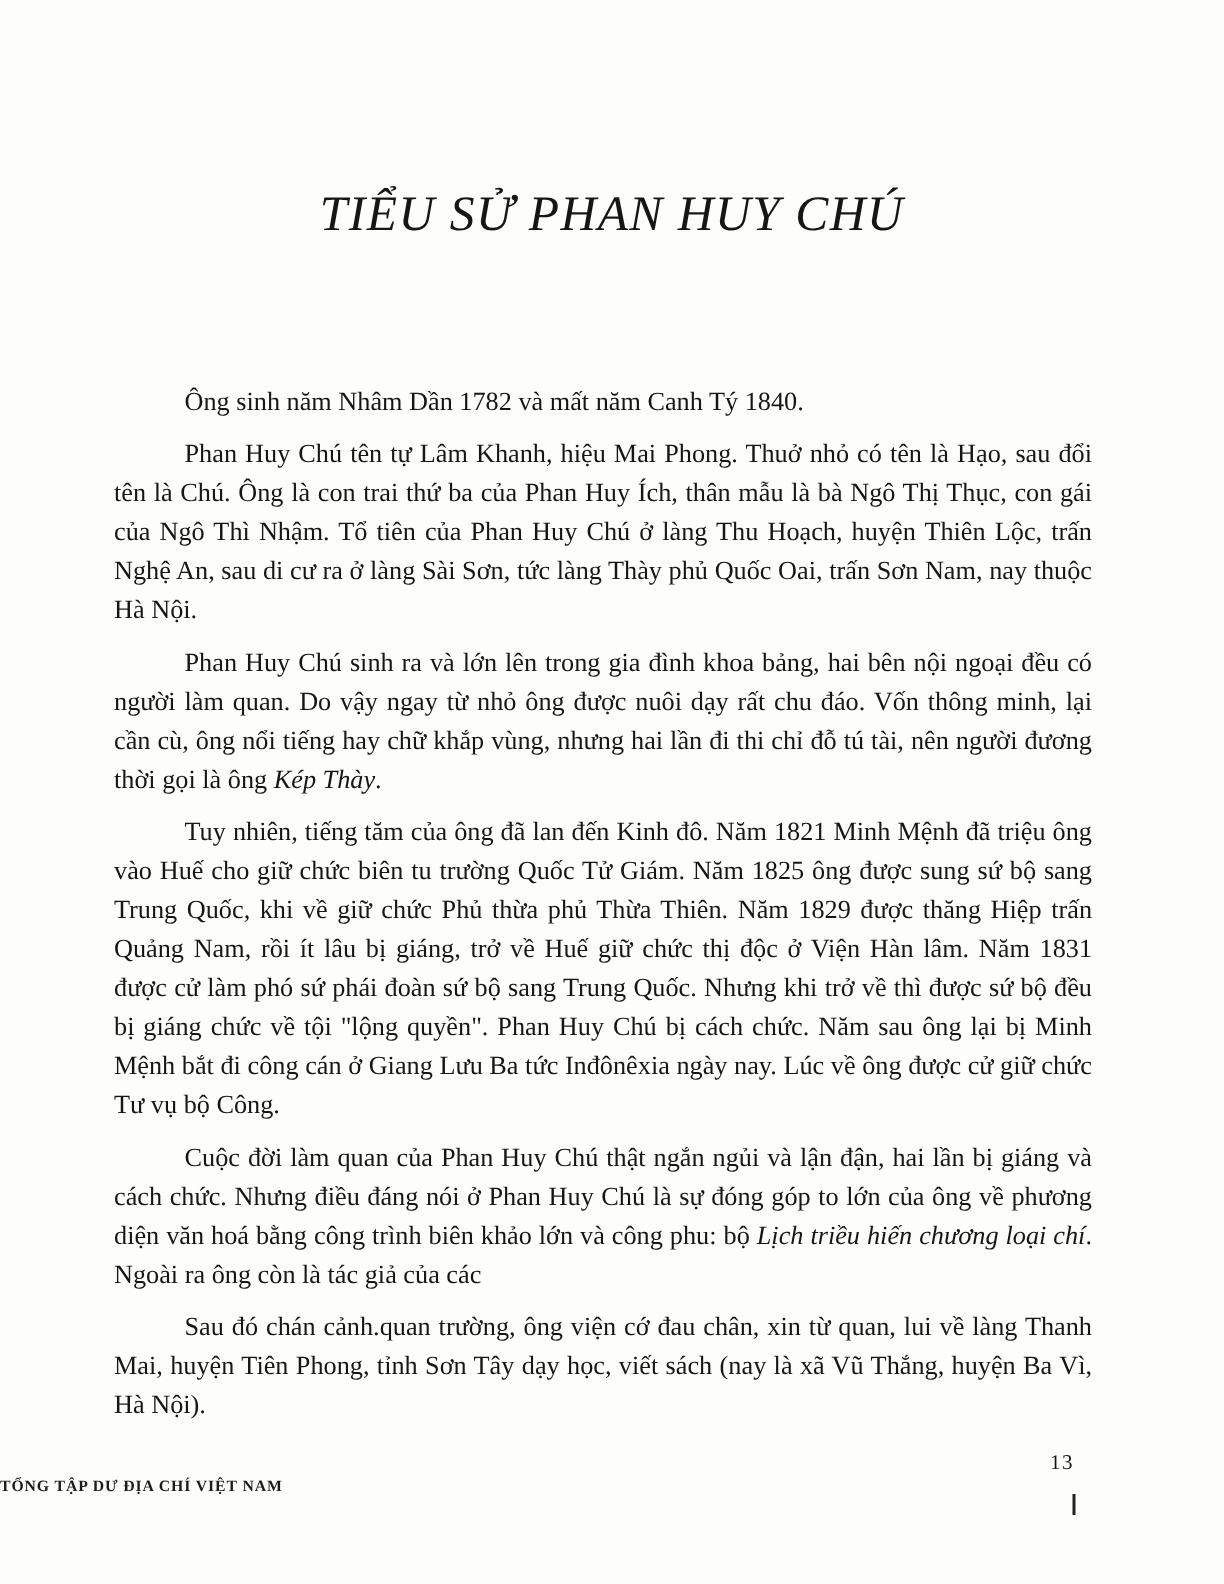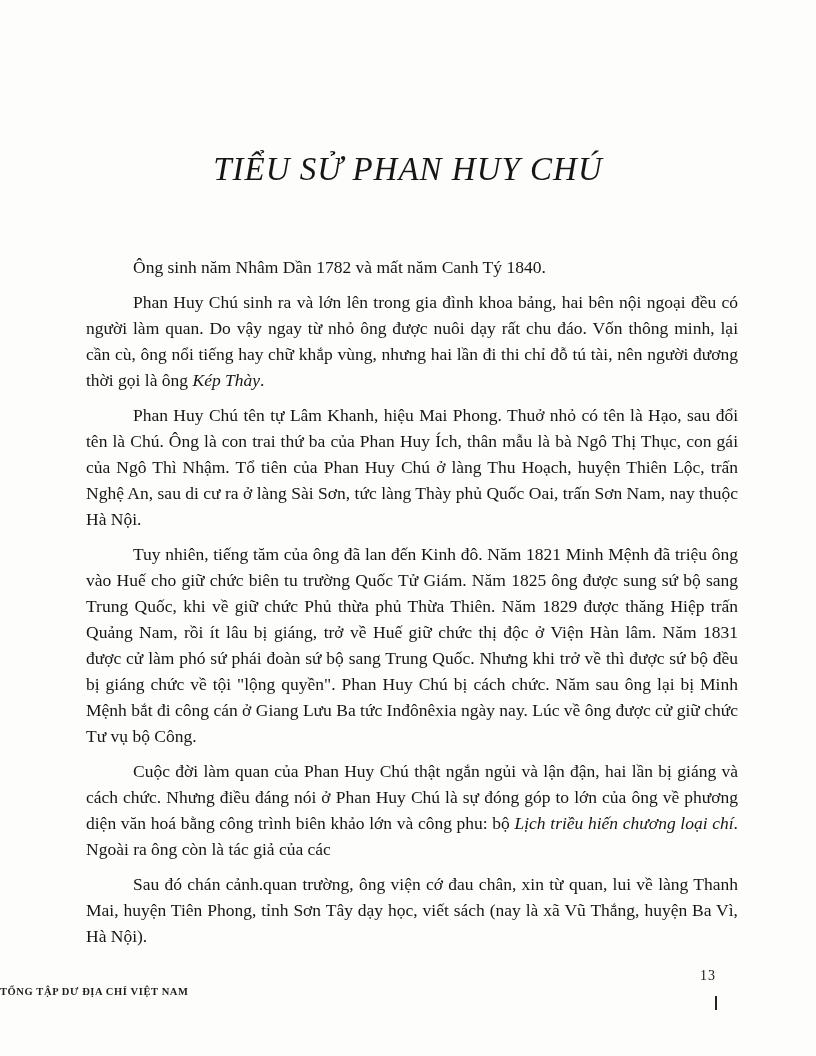--- a/index.html
+++ b/index.html
@@ -14,33 +14,33 @@
   }
   .page{
     position:relative;
     width:816px;height:1056px;
     background:var(--paper);
     color:var(--ink);
     overflow:hidden;
   }
   .title{
     position:absolute;
-    top:151px;left:0;right:0;
+    top:125px;left:0;right:0;
     margin:0;
     text-align:center;
     font-style:italic;
     font-weight:normal;
     font-size:33px;
     letter-spacing:1px;
     color:var(--ink);
   }
   .body-text{
     position:absolute;
     top:254px;
-    left:86px;
+    left:76px;
     width:652px;
     font-size:17.5px;
     line-height:26px;
     text-align:justify;
   }
   .body-text p{
     margin:0 0 9px 0;
     text-indent:47px;
   }
   .body-text em{
@@ -75,22 +75,22 @@
 </style>
 </head>
 <body>
 
 <div class="page">
 
   <h1 class="title">TIỂU SỬ PHAN HUY CHÚ</h1>
 
   <main class="body-text">
       <p><span>Ông sinh năm Nhâm Dần 1782 và mất năm Canh Tý 1840.</span></p>
+      <p><span>Phan Huy Chú tên tự Lâm Khanh, hiệu Mai Phong. Thuở nhỏ có tên là Hạo, sau đổi tên là Chú. Ông là con trai thứ ba của Phan Huy Ích, thân mẫu là bà Ngô Thị Thục, con gái của Ngô Thì Nhậm. Tổ tiên của Phan Huy Chú ở làng Thu Hoạch, huyện Thiên Lộc, trấn Nghệ An, sau di cư ra ở làng Sài Sơn, tức làng Thày phủ Quốc Oai, trấn Sơn Nam, nay thuộc Hà Nội.</span></p>
       <p><span>Phan Huy Chú sinh ra và lớn lên trong gia đình khoa bảng, hai bên nội ngoại đều có người làm quan. Do vậy ngay từ nhỏ ông được nuôi dạy rất chu đáo. Vốn thông minh, lại cần cù, ông nổi tiếng hay chữ khắp vùng, nhưng hai lần đi thi chỉ đỗ tú tài, nên người đương thời gọi là ông </span><em>Kép Thày</em><span>.</span></p>
-      <p><span>Phan Huy Chú tên tự Lâm Khanh, hiệu Mai Phong. Thuở nhỏ có tên là Hạo, sau đổi tên là Chú. Ông là con trai thứ ba của Phan Huy Ích, thân mẫu là bà Ngô Thị Thục, con gái của Ngô Thì Nhậm. Tổ tiên của Phan Huy Chú ở làng Thu Hoạch, huyện Thiên Lộc, trấn Nghệ An, sau di cư ra ở làng Sài Sơn, tức làng Thày phủ Quốc Oai, trấn Sơn Nam, nay thuộc Hà Nội.</span></p>
       <p><span>Tuy nhiên, tiếng tăm của ông đã lan đến Kinh đô. Năm 1821 Minh Mệnh đã triệu ông vào Huế cho giữ chức biên tu trường Quốc Tử Giám. Năm 1825 ông được sung sứ bộ sang Trung Quốc, khi về giữ chức Phủ thừa phủ Thừa Thiên. Năm 1829 được thăng Hiệp trấn Quảng Nam, rồi ít lâu bị giáng, trở về Huế giữ chức thị độc ở Viện Hàn lâm. Năm 1831 được cử làm phó sứ phái đoàn sứ bộ sang Trung Quốc. Nhưng khi trở về thì được sứ bộ đều bị giáng chức về tội "lộng quyền". Phan Huy Chú bị cách chức. Năm sau ông lại bị Minh Mệnh bắt đi công cán ở Giang Lưu Ba tức Inđônêxia ngày nay. Lúc về ông được cử giữ chức Tư vụ bộ Công.</span></p>
       <p><span>Cuộc đời làm quan của Phan Huy Chú thật ngắn ngủi và lận đận, hai lần bị giáng và cách chức. Nhưng điều đáng nói ở Phan Huy Chú là sự đóng góp to lớn của ông về phương diện văn hoá bằng công trình biên khảo lớn và công phu: bộ </span><em>Lịch triều hiến chương loại chí</em><span>. Ngoài ra ông còn là tác giả của các</span></p>
       <p><span>Sau đó chán cảnh.quan trường, ông viện cớ đau chân, xin từ quan, lui về làng Thanh Mai, huyện Tiên Phong, tỉnh Sơn Tây dạy học, viết sách (nay là xã Vũ Thắng, huyện Ba Vì, Hà Nội).</span></p>
     </main>
 
   <div class="footer-book-title">TỔNG TẬP DƯ ĐỊA CHÍ VIỆT NAM</div>
 
   <div class="page-number">13</div>
 
   <div class="page-tick"></div>

